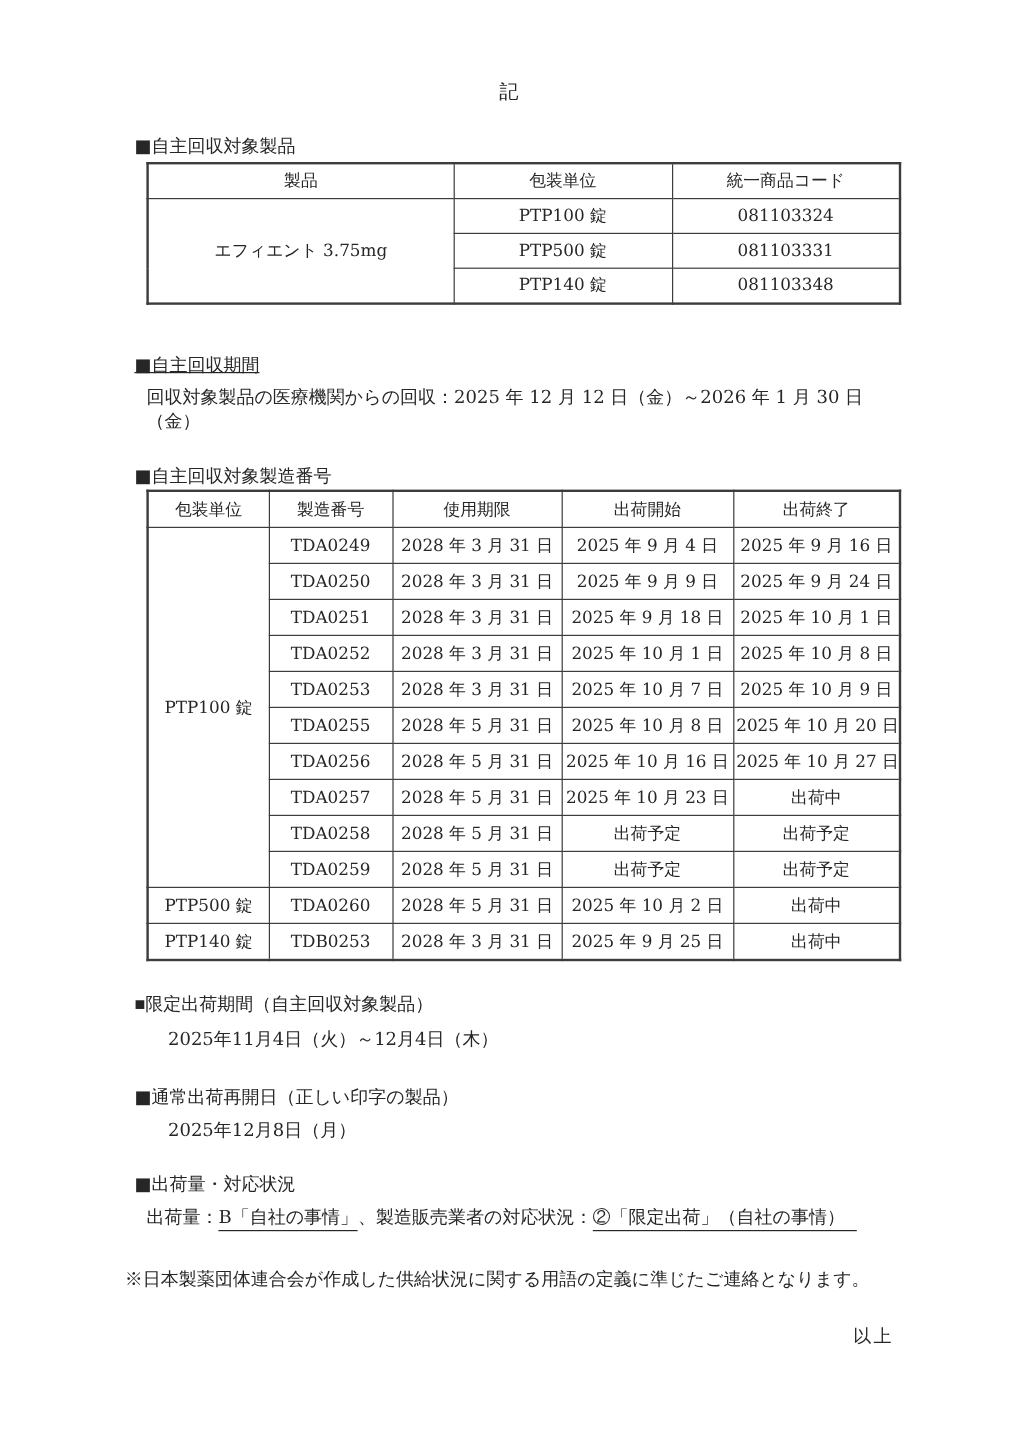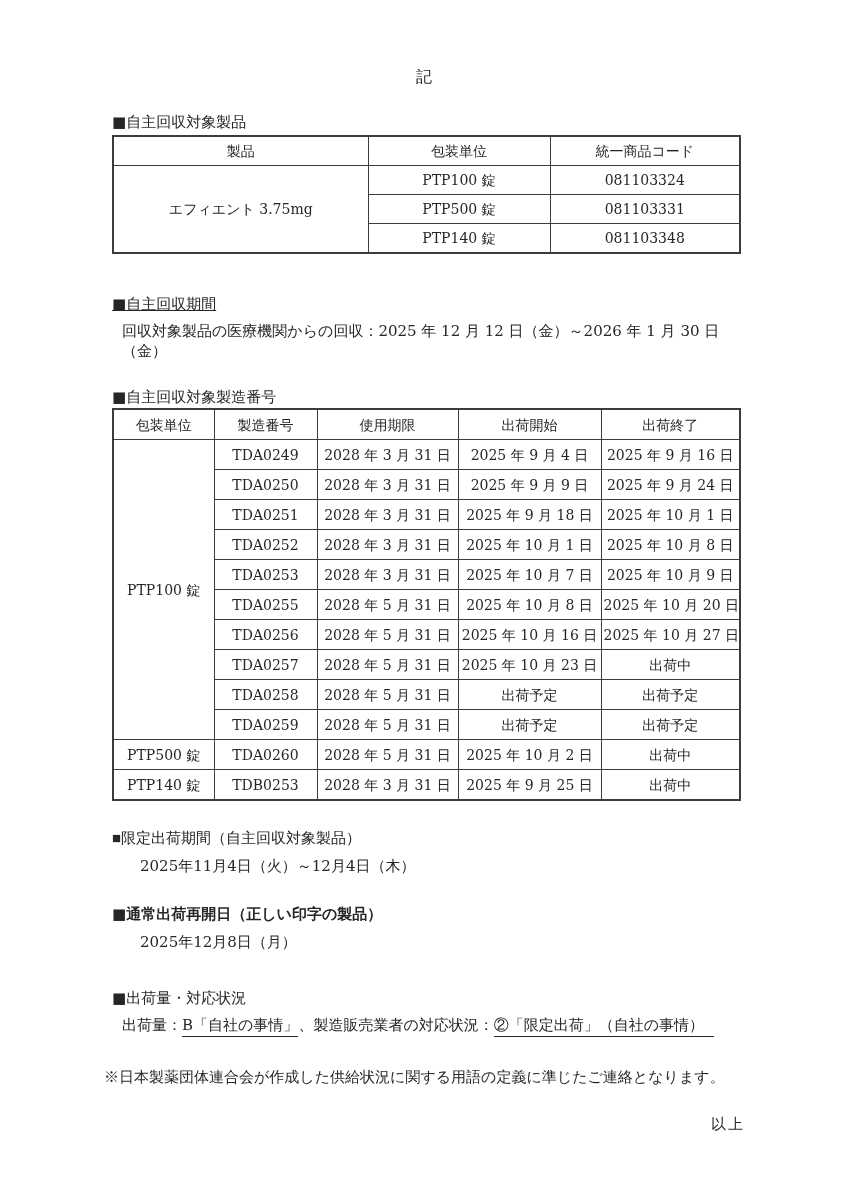--- a/index.html
+++ b/index.html
@@ -22,38 +22,38 @@
     text-align: center;
     font-size: 16px;
     line-height: 22px;
     letter-spacing: 1px;
   }
   .sec-title { margin-left: 8px; }
   .t1 { margin-top: 24px; }
   .t2 { margin-top: 40px; text-decoration: underline; }
   .t3 { margin-top: 26px; }
   .t4 { margin-top: 27px; font-family: Liberation Serif, serif; }
-  .t5 { margin-top: 28px; font-weight: bold; }
-  .t6 { margin-top: 36px; }
+  .t5 { margin-top: 28px; }
+  .t6 { margin-top: 25px; }
   .indent1 { margin-left: 18px; }
   .indent2 { margin-left: 36px; }
   .mt6 { margin-top: 6px; }
   .mt7 { margin-top: 7px; }
   .mt8 { margin-top: 8px; }
   .note-line { margin-top: 3px; margin-left: 0; }
   .footnote { margin-top: 32px; margin-left: 0; }
   .closing {
     margin-top: 27px;
     text-align: right;
     letter-spacing: 2px;
   }
   table {
     border-collapse: collapse;
     table-layout: fixed;
-    margin-left: 8px;
+    margin-left: 18px;
     width: 627px;
     border: 2px solid #3c3c3c;
   }
   .products-table { margin-top: 3px; }
   .lots-table { margin-top: 1px; }
   th, td {
     border: 1px solid #3c3c3c;
     text-align: center;
     vertical-align: middle;
     font-weight: normal;

